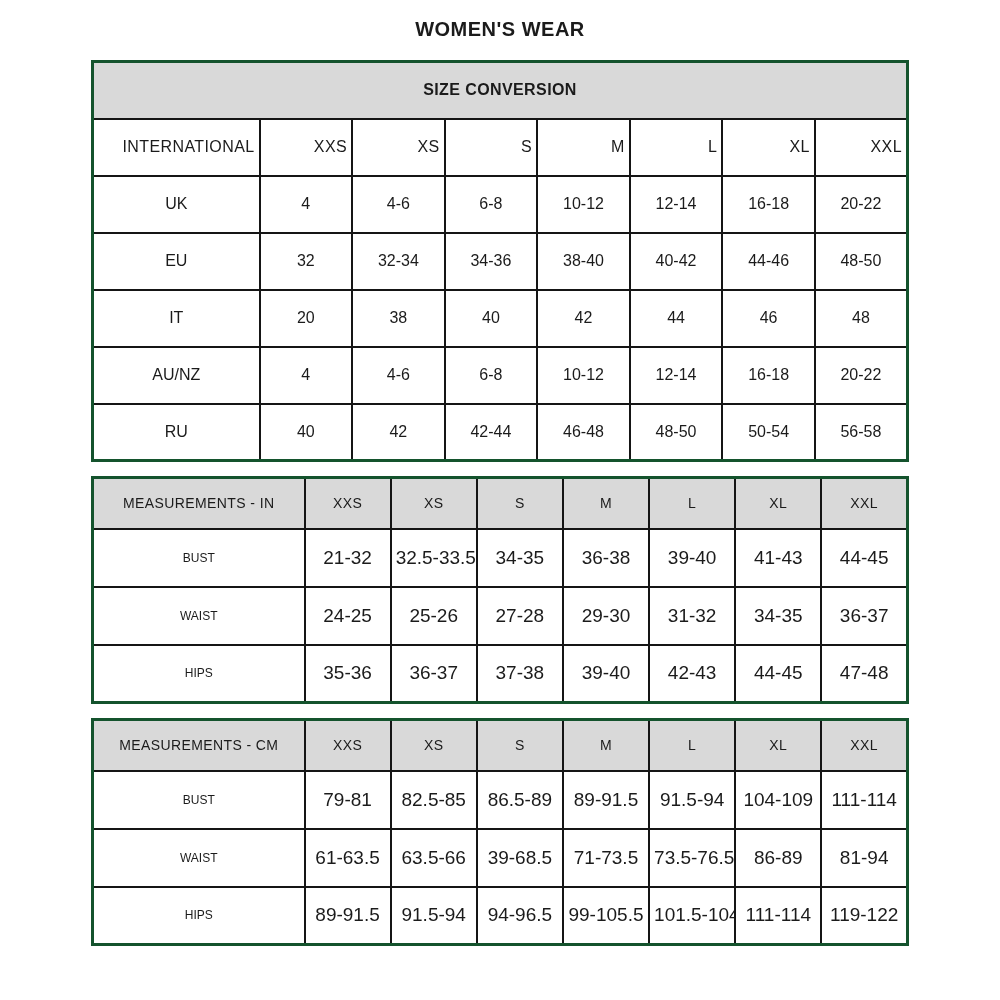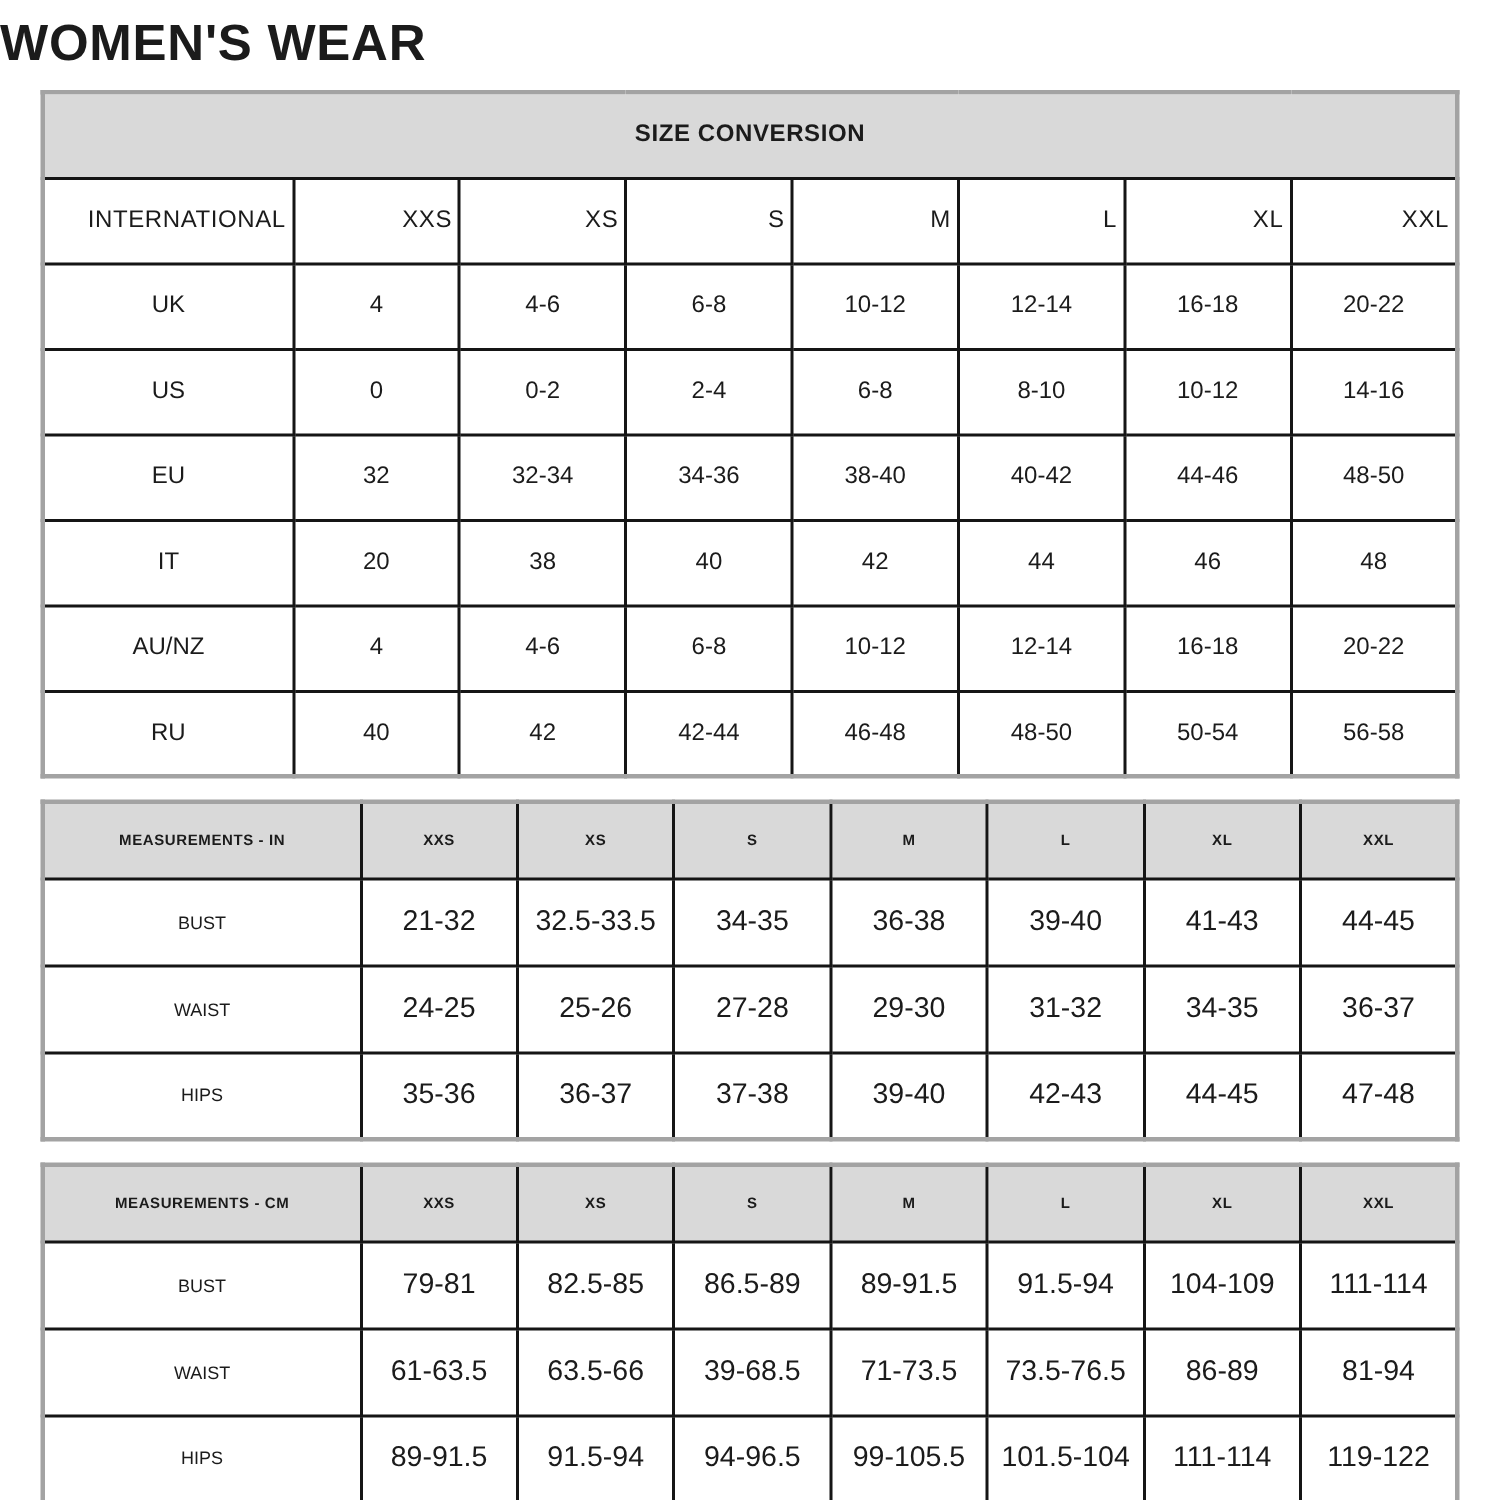--- a/index.html
+++ b/index.html
@@ -6,32 +6,33 @@
   html, body { margin: 0; padding: 0; }
   body {
     width: 1000px; height: 1000px;
     background: #ffffff;
     color: #1b1b1b;
     font-family: "Liberation Sans", sans-serif;
     overflow: hidden;
   }
   .page { padding-top: 13px; }
   .page-title {
-    font-size: 34px;
+    text-align: center;
+    font-size: 20px;
     font-weight: bold;
     letter-spacing: 0.5px;
     margin: 0;
     line-height: 33px;
   }
   table.size-table {
     border-collapse: collapse;
     table-layout: fixed;
-    width: 946px;
+    width: 818px;
     margin: 14px auto 0 auto;
-    border: 3px solid #a3a3a3;
+    border: 3px solid #14532d;
   }
   table.size-table td {
     border: 2px solid #151515;
     text-align: center;
     vertical-align: middle;
     padding: 0 4px;
     white-space: nowrap;
     overflow: hidden;
   }
   
@@ -41,22 +42,22 @@
     font-size: 15.5px;
     letter-spacing: 0.4px;
     height: 46px;
   }
   
   .t-big td { height: 57px; font-size: 16px; }
   .t-big td.head.plain { font-weight: normal; letter-spacing: 0.4px; text-align: right; }
   
   .t-small td.head.gray {
     background: #d9d9d9;
-    font-weight: bold;
-    font-size: 10px;
+    font-weight: normal;
+    font-size: 14px;
     letter-spacing: 0.4px;
     height: 51px;
   }
   .t-small td.data { height: 58px; font-size: 19px; }
   .t-small td.label.data { font-size: 12px; }
 </style>
 </head>
 <body>
 
 <div class="page">
@@ -92,30 +93,20 @@
           <td class="label data">UK</td>
           <td class="value data">4</td>
           <td class="value data">4-6</td>
           <td class="value data">6-8</td>
           <td class="value data">10-12</td>
           <td class="value data">12-14</td>
           <td class="value data">16-18</td>
           <td class="value data">20-22</td>
         </tr>
         <tr>
-          <td class="label data">US</td>
-          <td class="value data">0</td>
-          <td class="value data">0-2</td>
-          <td class="value data">2-4</td>
-          <td class="value data">6-8</td>
-          <td class="value data">8-10</td>
-          <td class="value data">10-12</td>
-          <td class="value data">14-16</td>
-        </tr>
-        <tr>
           <td class="label data">EU</td>
           <td class="value data">32</td>
           <td class="value data">32-34</td>
           <td class="value data">34-36</td>
           <td class="value data">38-40</td>
           <td class="value data">40-42</td>
           <td class="value data">44-46</td>
           <td class="value data">48-50</td>
         </tr>
         <tr>

